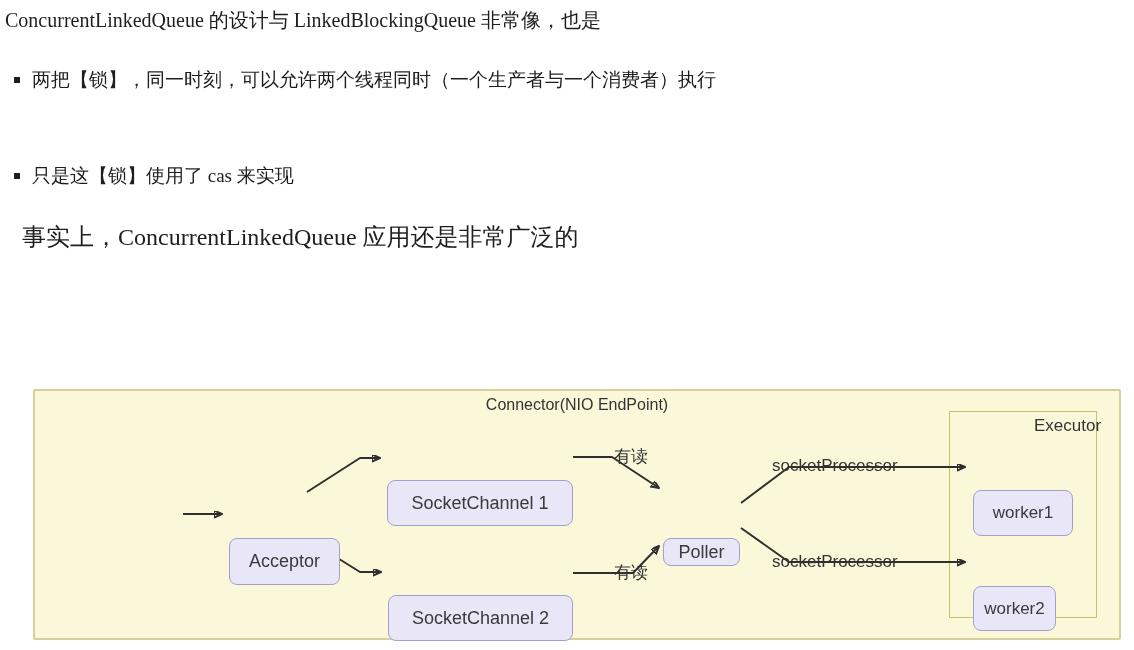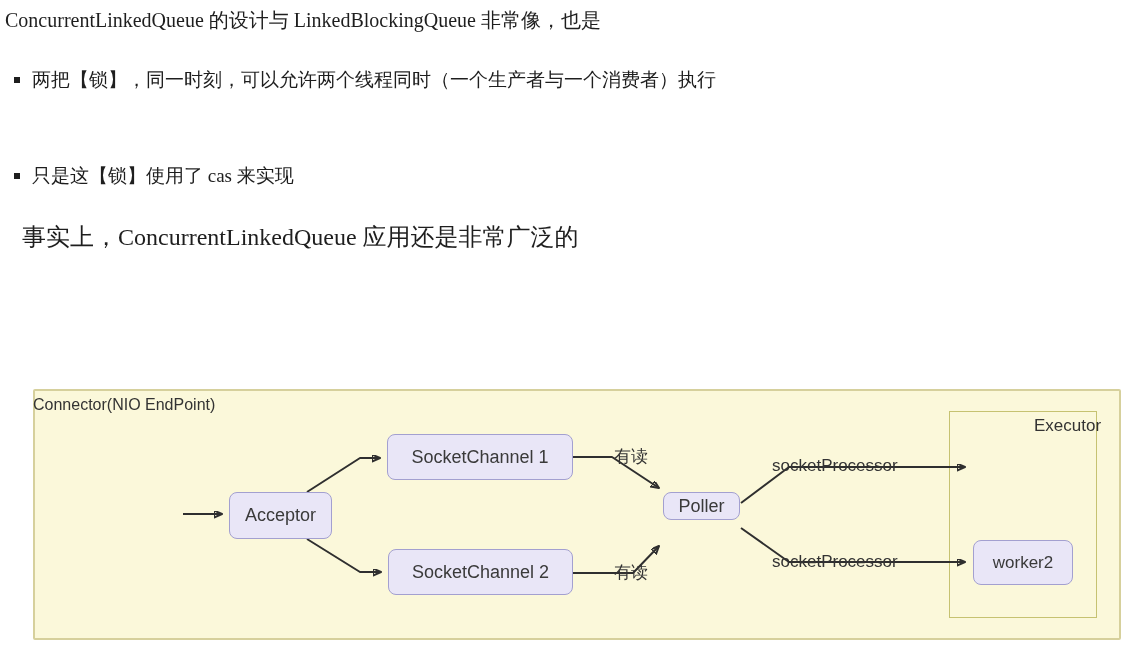--- a/index.html
+++ b/index.html
@@ -43,20 +43,21 @@
   
   .panel {
     left: 33px; top: 389px;
     width: 1084px; height: 247px;
     background: var(--panel-bg, #fbf8da);
     border: 2px solid var(--panel-border, #d6d09c);
     border-radius: 2px;
   }
   .diagram-title {
     left: 33px; top: 396px; width: 1088px;
+    text-align: center;
     font-family: "Liberation Sans", "DejaVu Sans", sans-serif;
     font-size: 16px; color: var(--diagram-text, #333333);
   }
   .executor-box {
     left: 949px; top: 411px;
     width: 146px; height: 205px;
     background: var(--panel-bg, #fbf8da);
     border: 1.5px solid var(--executor-border, #c6c271);
   }
   .executor-title {
@@ -66,28 +67,29 @@
     font-size: 17px; color: var(--diagram-text, #333333); padding-left: 44px;
   }
   .node {
     display: flex; align-items: center; justify-content: center;
     background: var(--node-bg, #e9e6f7);
     border: 1.5px solid var(--node-border, #a3a0d0);
     border-radius: 8px;
     font-family: "Liberation Sans", "DejaVu Sans", sans-serif;
     font-size: 18px; color: #3a3a3a;
     box-sizing: border-box;
+    margin-top: 46px;
   }
   .node.limitlatch { left: 58px;  top: 488px; width: 123px; height: 49px; }
-  .node.acceptor   { left: 229px; top: 492px; width: 103px; height: 47px; }
+  .node.acceptor   { left: 229px; top: 492px; width: 111px; height: 47px; }
   .node.sc1        { left: 387px; top: 434px; width: 186px; height: 46px; }
   .node.sc2        { left: 388px; top: 549px; width: 185px; height: 46px; }
   .node.poller     { left: 663px; top: 492px; width: 77px;  height: 28px; }
   .node.worker1    { left: 973px; top: 444px; width: 100px; height: 46px; font-size: 17px; }
-  .node.worker2    { left: 973px; top: 540px; width: 100px; height: 45px; font-size: 17px; }
+  .node.worker2    { left: 973px; top: 540px; width: 83px; height: 45px; font-size: 17px; }
 
   .edge-label {
     font-family: "Liberation Sans", "DejaVu Sans", sans-serif;
     font-size: 17px; color: var(--diagram-text, #333333);
     line-height: 21px;
     white-space: nowrap;
     margin-left: 13px;
   }
   .edge-label.read-top    { left: 601px; top: 446px; }
   .edge-label.read-bottom { left: 601px; top: 562px; }
@@ -150,20 +152,23 @@
   </div>
   <div class="abs node sc1">
     <span>SocketChannel 1</span>
   </div>
   <div class="abs node sc2">
     <span>SocketChannel 2</span>
   </div>
   <div class="abs node poller">
     <span>Poller</span>
   </div>
+  <div class="abs node worker1">
+    <span>worker1</span>
+  </div>
   <div class="abs node worker2">
     <span>worker2</span>
   </div>
 
   <div class="abs edge-label read-top">有读</div>
   <div class="abs edge-label read-bottom">有读</div>
   <div class="abs edge-label sp-top">socketProcessor</div>
   <div class="abs edge-label sp-bottom">socketProcessor</div>
 
 </div>

